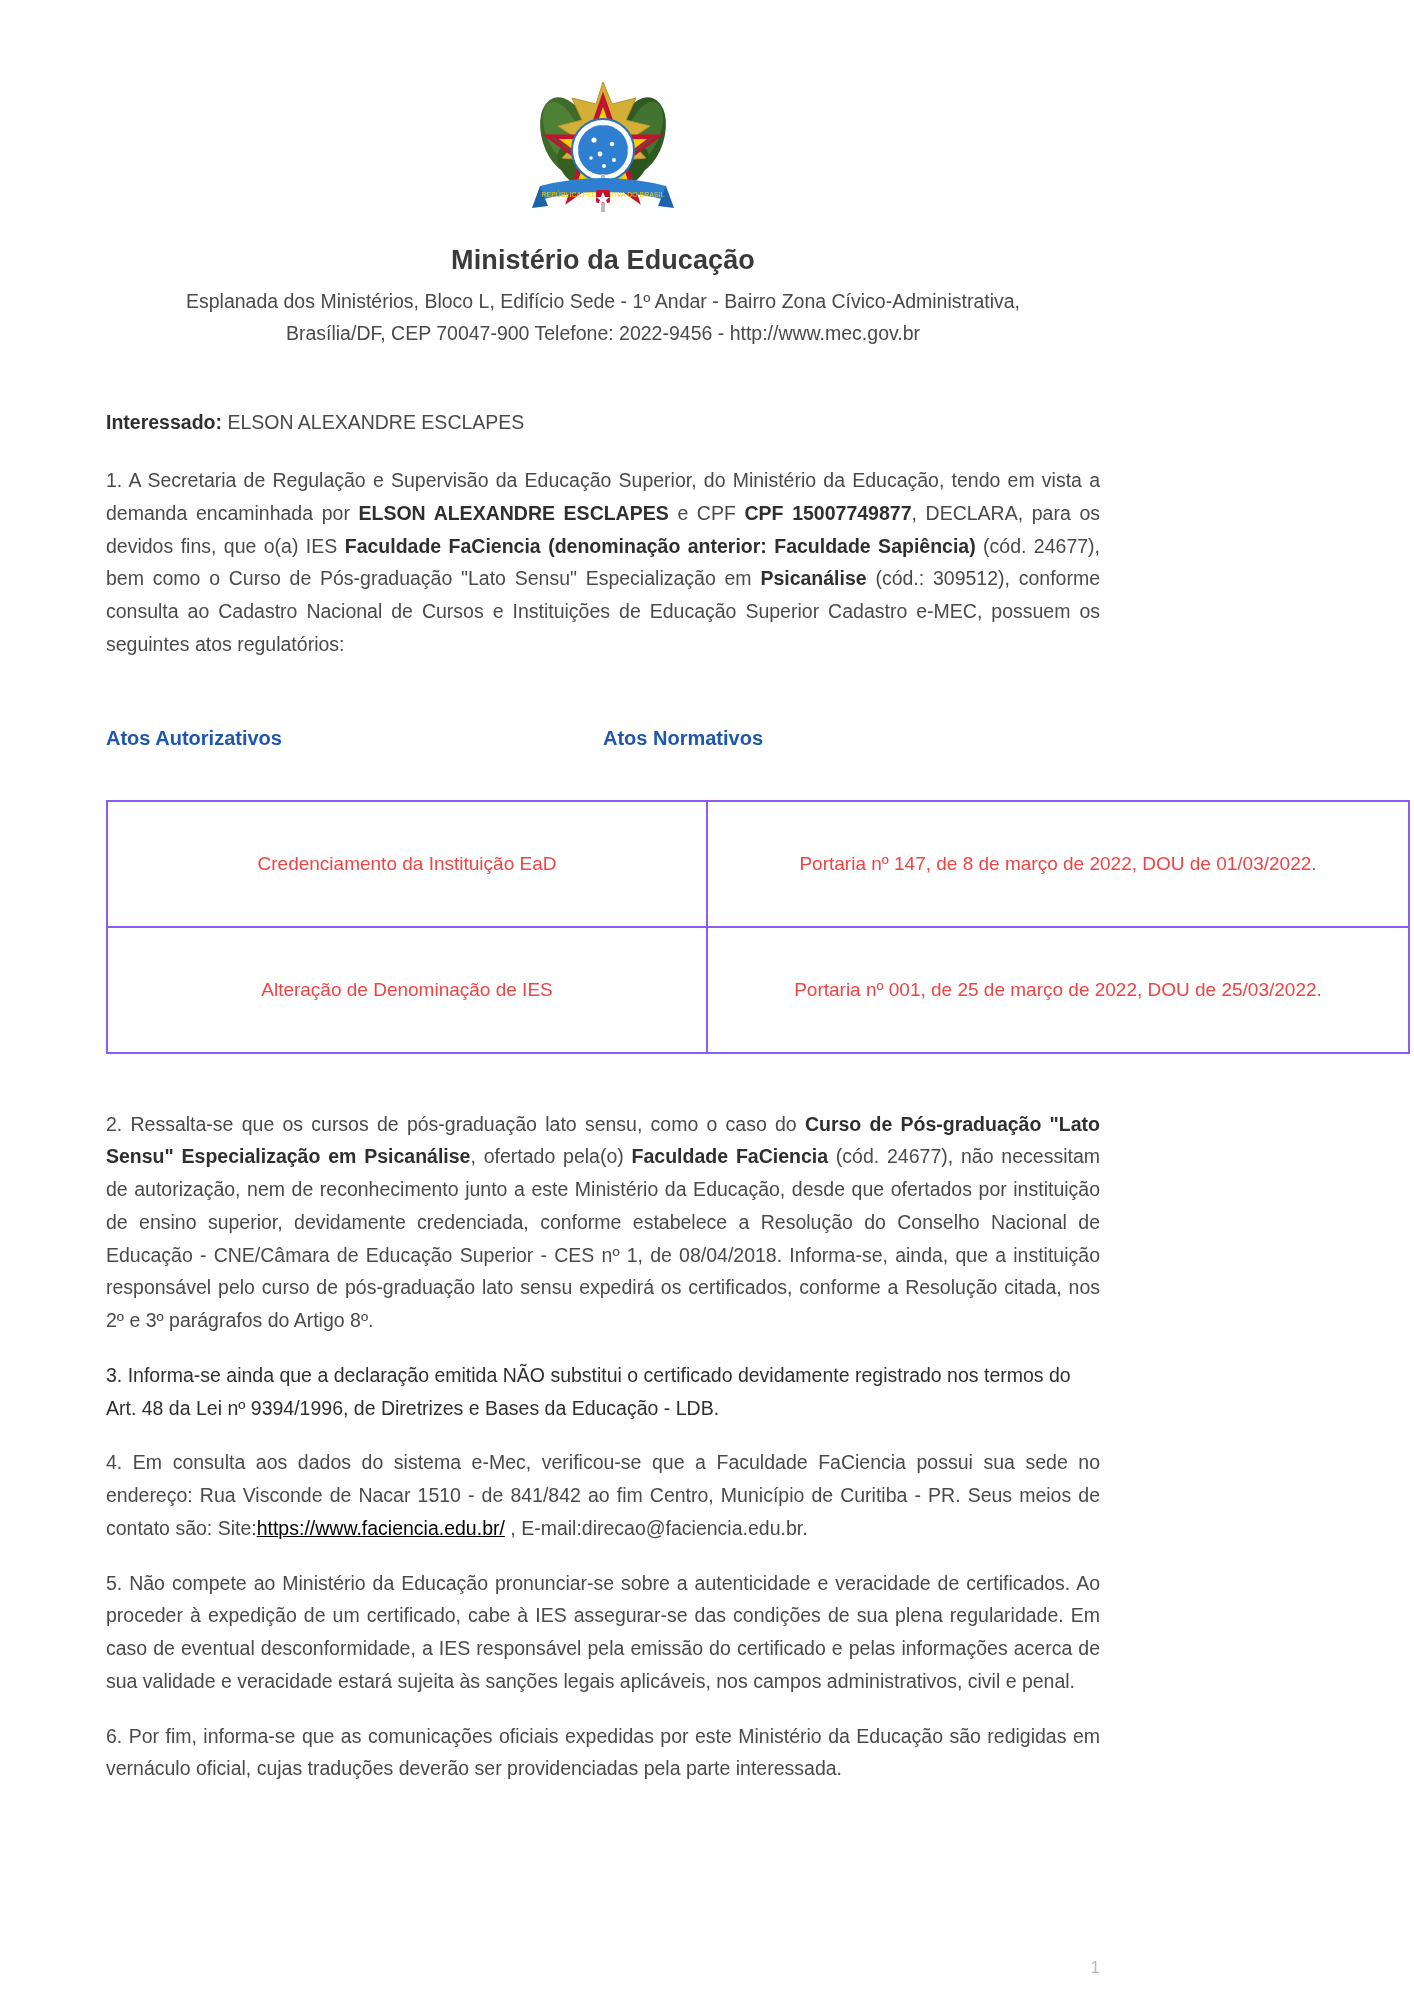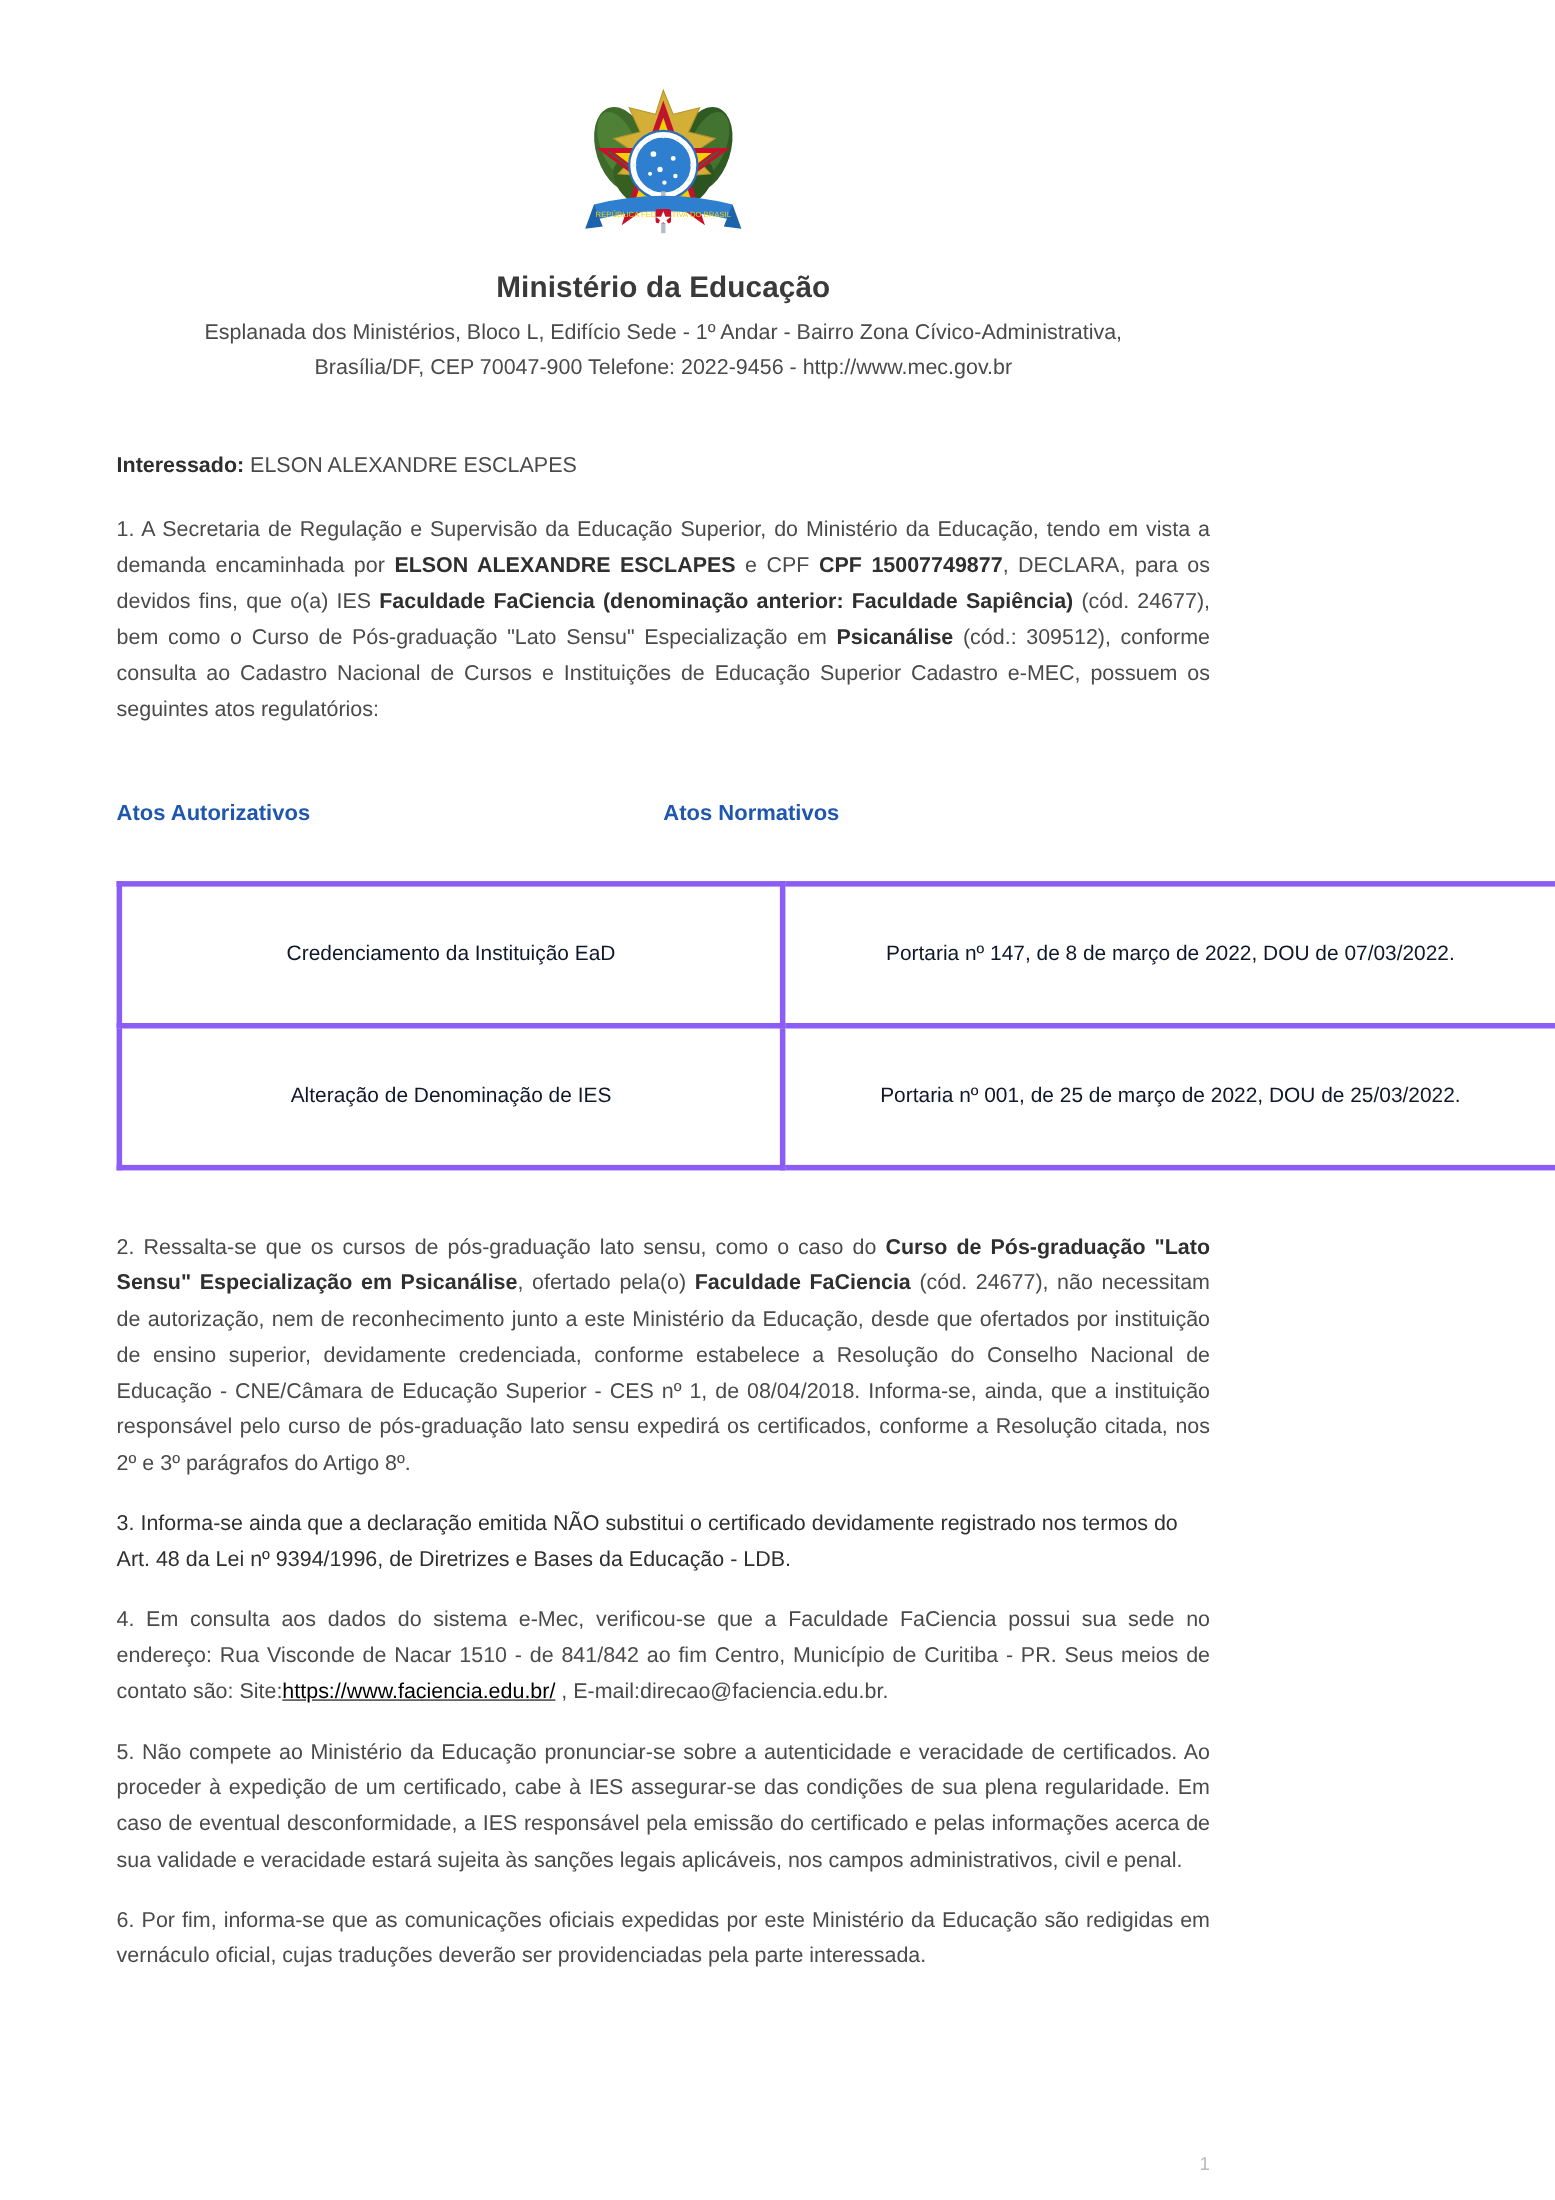--- a/index.html
+++ b/index.html
@@ -103,26 +103,26 @@
   }
   .tbl-headers .th.col1 { width: 50%; }
   .tbl-headers .th.col2 { width: 50%; }
 
   table.acts {
     width: 1202px;
     border-collapse: collapse;
     table-layout: fixed;
   }
   table.acts td {
-    border: 5px solid #8b5cf6;
+    border: 2px solid #8b5cf6;
     height: 104px;
     text-align: center;
     vertical-align: middle;
     font-size: 19px;
-    color: #0f172a;
+    color: #ef4444;
     line-height: 1.55;
     padding: 10px 24px;
   }
   table.acts td.c1 { width: 550px; }
   table.acts td.c2 { width: 652px; }
 
   .after-table { margin-top: 54px; }
 
   
   .page-number {
@@ -217,21 +217,21 @@
 
     <div class="table-zone">
       <div class="tbl-headers">
         <div class="th col1">Atos Autorizativos</div>
         <div class="th col2">Atos Normativos</div>
       </div>
       <table class="acts">
         <tbody>
           <tr>
             <td class="c1">Credenciamento da Instituição EaD</td>
-            <td class="c2">Portaria nº 147, de 8 de março de 2022, DOU de 07/03/2022.</td>
+            <td class="c2">Portaria nº 147, de 8 de março de 2022, DOU de 01/03/2022.</td>
           </tr>
           <tr>
             <td class="c1">Alteração de Denominação de IES</td>
             <td class="c2">Portaria nº 001, de 25 de março de 2022, DOU de 25/03/2022.</td>
           </tr>
         </tbody>
       </table>
     </div>
 
     <div class="after-table">

